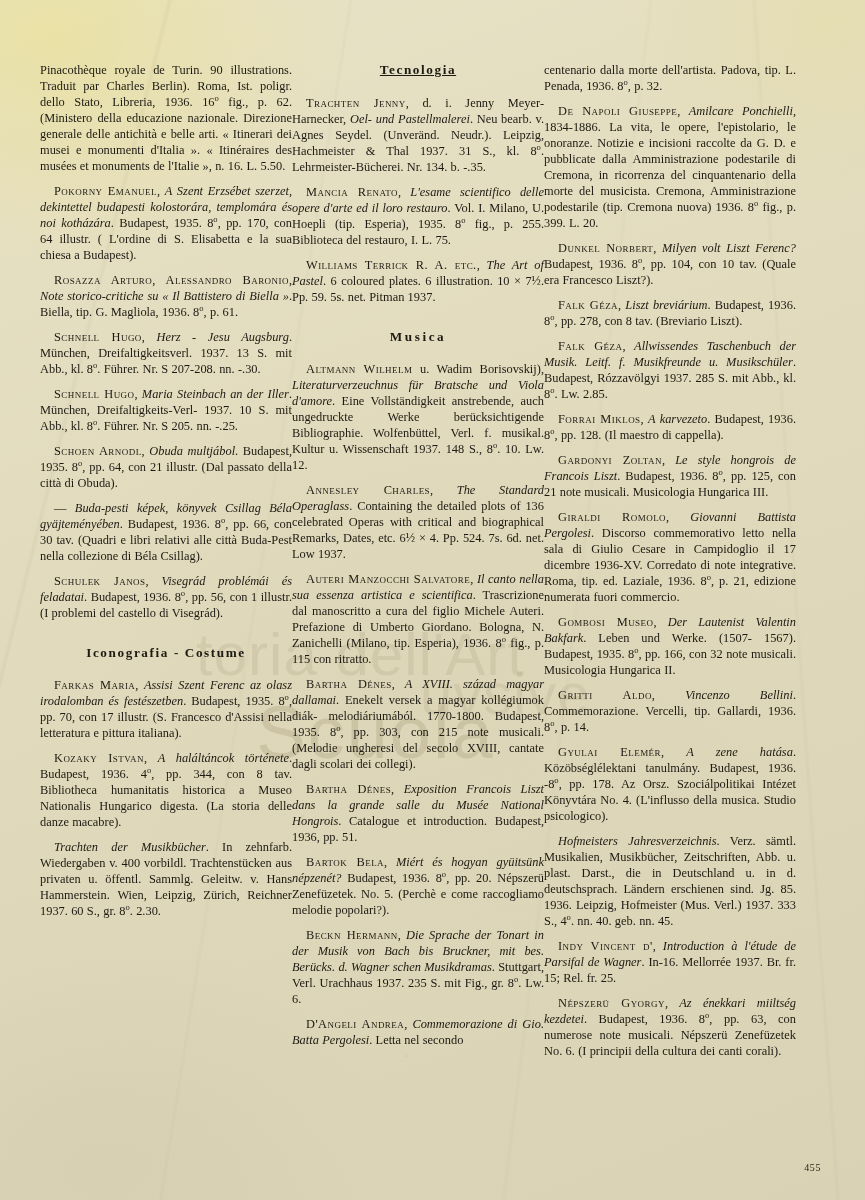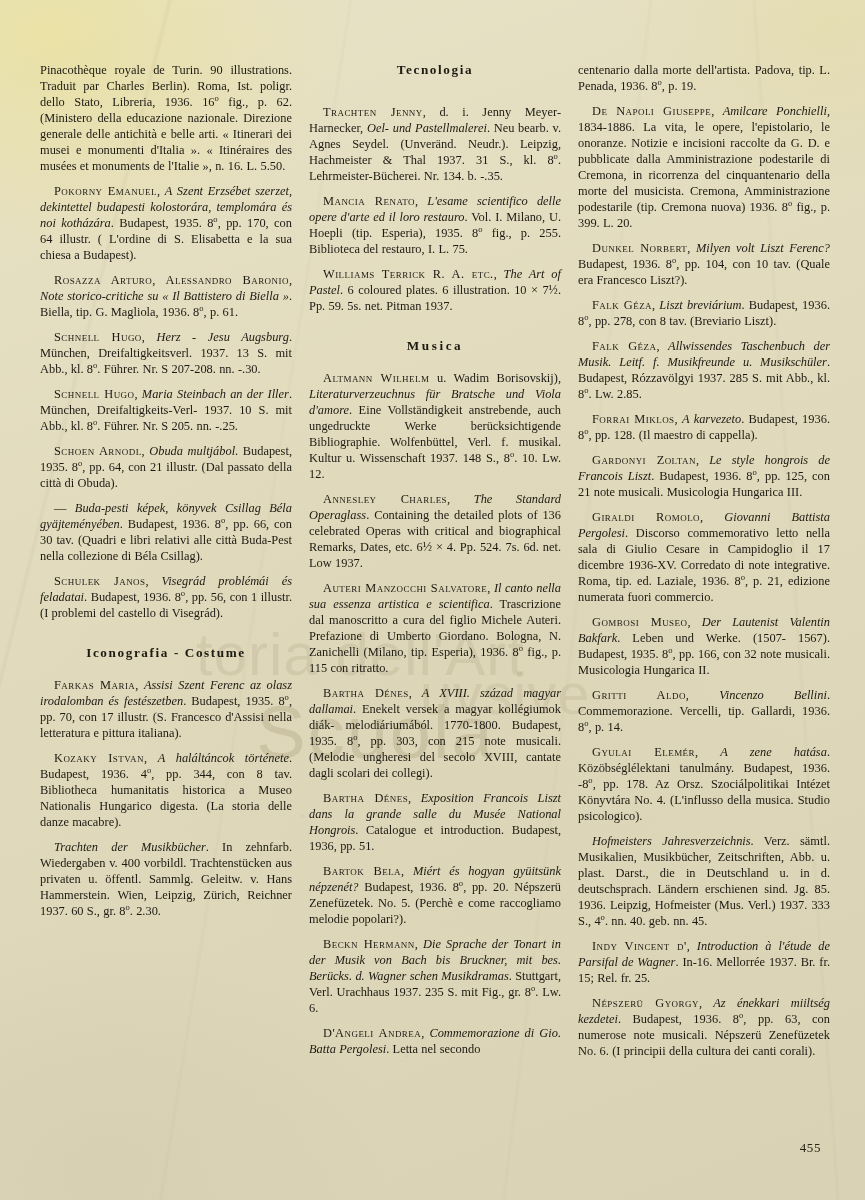--- a/index.html
+++ b/index.html
@@ -93,21 +93,20 @@
     pointer-events: none;
     white-space: nowrap;
   }
 
   #columns {
     position: absolute;
     left: 40px;
     top: 62px;
     width: 790px;
     display: flex;
-    gap: 17px;
     z-index: 3;
   }
   .col {
     width: 252px;
   }
   .col.c2 { width: 252px; }
   .col.c3 { width: 252px; }
 
   .entry {
     margin: 0 0 9px 0;
@@ -131,28 +130,28 @@
   .section-head {
     margin: 24px 0 16px 0;
     text-align: center;
     font-size: 13.2px;
     font-weight: bold;
     letter-spacing: 1.6px;
     color: #1d1a12;
     text-indent: 0;
     font-family: "Liberation Serif", serif;
   }
-  .section-head.first { margin-top: 0; margin-bottom: 26px; }
+  .section-head.first { margin-top: 0; margin-bottom: 17px; text-decoration: underline; }
   .section-head.spaced { letter-spacing: 2.6px; }
 
   #folio {
     position: absolute;
     right: 44px;
-    bottom: 44px;
-    font-size: 13px;
+    bottom: 27px;
+    font-size: 10px;
     color: #2a2518;
     letter-spacing: 0.6px;
     z-index: 4;
     margin-left: 36px;
   }
 </style>
 </head>
 <body>
 
 <div id="page">
@@ -188,21 +187,21 @@
         <p class="entry"><span class="sc">Altmann Wilhelm</span><span> u. Wadim Borisovskij), </span><span class="it">Literaturverzeuchnus für Bratsche und Viola d'amore</span><span>. Eine Vollständigkeit anstrebende, auch ungedruckte Werke berücksichtigende Bibliographie. Wolfenbüttel, Verl. f. musikal. Kultur u. Wissenschaft 1937. 148 S., 8</span><span class="sup">o</span><span>. 10. Lw. 12.</span></p>
         <p class="entry"><span class="sc">Annesley Charles</span><span>, </span><span class="it">The Standard Operaglass</span><span>. Containing the detailed plots of 136 celebrated Operas with critical and biographical Remarks, Dates, etc. 6½ × 4. Pp. 524. 7s. 6d. net. Low 1937.</span></p>
         <p class="entry"><span class="sc">Auteri Manzocchi Salvatore</span><span>, </span><span class="it">Il canto nella sua essenza artistica e scientifica</span><span>. Trascrizione dal manoscritto a cura del figlio Michele Auteri. Prefazione di Umberto Giordano. Bologna, N. Zanichelli (Milano, tip. Esperia), 1936. 8</span><span class="sup">o</span><span> fig., p. 115 con ritratto.</span></p>
         <p class="entry"><span class="sc">Bartha Dénes</span><span>, </span><span class="it">A XVIII. század magyar dallamai</span><span>. Enekelt versek a magyar kollégiumok diák- melodiáriumából. 1770-1800. Budapest, 1935. 8</span><span class="sup">o</span><span>, pp. 303, con 215 note musicali. (Melodie ungheresi del secolo XVIII, cantate dagli scolari dei collegi).</span></p>
         <p class="entry"><span class="sc">Bartha Dénes</span><span>, </span><span class="it">Exposition Francois Liszt dans la grande salle du Musée National Hongrois</span><span>. Catalogue et introduction. Budapest, 1936, pp. 51.</span></p>
         <p class="entry"><span class="sc">Bartok Bela</span><span>, </span><span class="it">Miért és hogyan gyüitsünk népzenét?</span><span> Budapest, 1936. 8</span><span class="sup">o</span><span>, pp. 20. Népszerü Zenefüzetek. No. 5. (Perchè e come raccogliamo melodie popolari?).</span></p>
         <p class="entry"><span class="sc">Beckn Hermann</span><span>, </span><span class="it">Die Sprache der Tonart in der Musik von Bach bis Bruckner, mit bes. Berücks. d. Wagner schen Musikdramas</span><span>. Stuttgart, Verl. Urachhaus 1937. 235 S. mit Fig., gr. 8</span><span class="sup">o</span><span>. Lw. 6.</span></p>
         <p class="entry"><span class="sc">D'Angeli Andrea</span><span>, </span><span class="it">Commemorazione di Gio. Batta Pergolesi</span><span>. Letta nel secondo</span></p>
       </div>
     <div class="col c3">
-        <p class="entry noindent"><span>centenario dalla morte dell'artista. Padova, tip. L. Penada, 1936. 8</span><span class="sup">o</span><span>, p. 19.</span></p>
+        <p class="entry noindent"><span>centenario dalla morte dell'artista. Padova, tip. L. Penada, 1936. 8</span><span class="sup">o</span><span>, p. 32.</span></p>
         <p class="entry"><span class="sc">De Napoli Giuseppe</span><span>, </span><span class="it">Amilcare Ponchielli</span><span>, 1834-1886. La vita, le opere, l'epistolario, le onoranze. Notizie e incisioni raccolte da G. D. e pubblicate dalla Amministrazione podestarile di Cremona, in ricorrenza del cinquantenario della morte del musicista. Cremona, Amministrazione podestarile (tip. Cremona nuova) 1936. 8</span><span class="sup">o</span><span> fig., p. 399. L. 20.</span></p>
         <p class="entry"><span class="sc">Dunkel Norbert</span><span>, </span><span class="it">Milyen volt Liszt Ferenc?</span><span> Budapest, 1936. 8</span><span class="sup">o</span><span>, pp. 104, con 10 tav. (Quale era Francesco Liszt?).</span></p>
         <p class="entry"><span class="sc">Falk Géza</span><span>, </span><span class="it">Liszt breviárium</span><span>. Budapest, 1936. 8</span><span class="sup">o</span><span>, pp. 278, con 8 tav. (Breviario Liszt).</span></p>
         <p class="entry"><span class="sc">Falk Géza</span><span>, </span><span class="it">Allwissendes Taschenbuch der Musik. Leitf. f. Musikfreunde u. Musikschüler</span><span>. Budapest, Rózzavölgyi 1937. 285 S. mit Abb., kl. 8</span><span class="sup">o</span><span>. Lw. 2.85.</span></p>
         <p class="entry"><span class="sc">Forrai Miklos</span><span>, </span><span class="it">A karvezeto</span><span>. Budapest, 1936. 8</span><span class="sup">o</span><span>, pp. 128. (Il maestro di cappella).</span></p>
         <p class="entry"><span class="sc">Gardonyi Zoltan</span><span>, </span><span class="it">Le style hongrois de Francois Liszt</span><span>. Budapest, 1936. 8</span><span class="sup">o</span><span>, pp. 125, con 21 note musicali. Musicologia Hungarica III.</span></p>
         <p class="entry"><span class="sc">Giraldi Romolo</span><span>, </span><span class="it">Giovanni Battista Pergolesi</span><span>. Discorso commemorativo letto nella sala di Giulio Cesare in Campidoglio il 17 dicembre 1936-XV. Corredato di note integrative. Roma, tip. ed. Laziale, 1936. 8</span><span class="sup">o</span><span>, p. 21, edizione numerata fuori commercio.</span></p>
         <p class="entry"><span class="sc">Gombosi Museo</span><span>, </span><span class="it">Der Lautenist Valentin Bakfark</span><span>. Leben und Werke. (1507- 1567). Budapest, 1935. 8</span><span class="sup">o</span><span>, pp. 166, con 32 note musicali. Musicologia Hungarica II.</span></p>
         <p class="entry"><span class="sc">Gritti Aldo</span><span>, </span><span class="it">Vincenzo Bellini</span><span>. Commemorazione. Vercelli, tip. Gallardi, 1936. 8</span><span class="sup">o</span><span>, p. 14.</span></p>
         <p class="entry"><span class="sc">Gyulai Elemér</span><span>, </span><span class="it">A zene hatása</span><span>. Közöbséglélektani tanulmány. Budapest, 1936. -8</span><span class="sup">o</span><span>, pp. 178. Az Orsz. Szociálpolitikai Intézet Könyvtára No. 4. (L'influsso della musica. Studio psicologico).</span></p>

